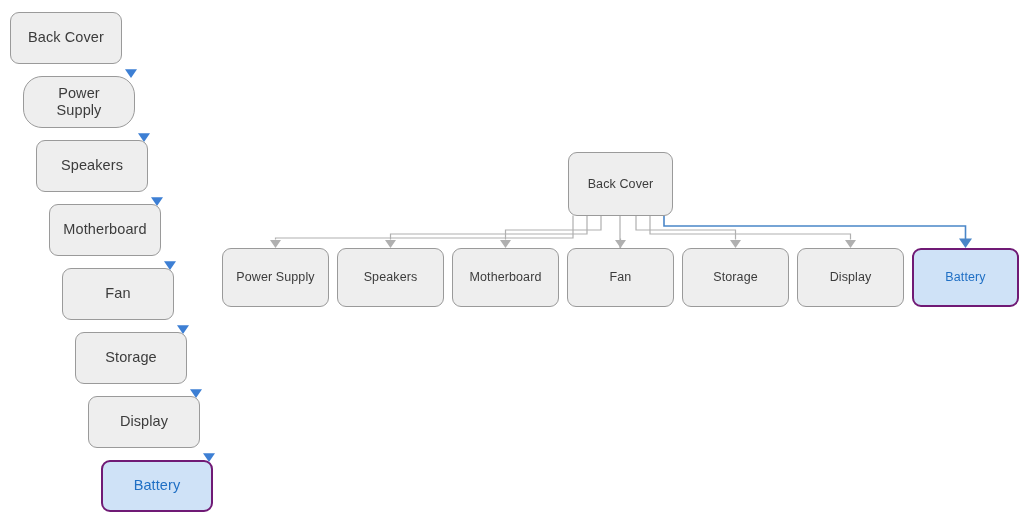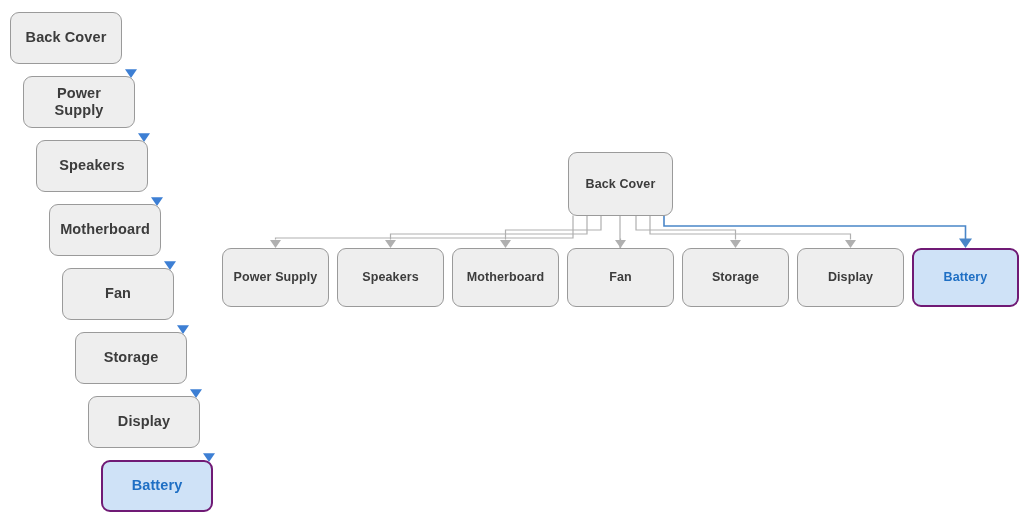--- a/index.html
+++ b/index.html
@@ -31,21 +31,21 @@
     position: absolute;
     box-sizing: border-box;
     display: flex;
     align-items: center;
     justify-content: center;
     text-align: center;
     border-radius: 9px;
     background: #eeeeee;
     border: 1.3px solid #9a9a9a;
     color: #3c3c3c;
-    font-weight: bold;
+    font-weight: normal;
     line-height: 1.18;
     white-space: pre-line;
     letter-spacing: 0.1px;
   }
   .node.highlight {
     background: #cfe2f7;
     border: 2px solid #701a75;
     color: #1f6fc4;
   }
   .chain-node {
@@ -80,21 +80,21 @@
       <polygon points="615,240.025 626,240.025 620.5,248" fill="#b0b0b0"></polygon>
       <path d="M 636 216 L 636 230 L 735.5 230 L 735.5 239" fill="none" stroke="#b0b0b0" stroke-width="1.2" stroke-linecap="square"></path>
       <polygon points="730,240.025 741,240.025 735.5,248" fill="#b0b0b0"></polygon>
       <path d="M 650 216 L 650 234 L 850.5 234 L 850.5 239" fill="none" stroke="#b0b0b0" stroke-width="1.2" stroke-linecap="square"></path>
       <polygon points="845,240.025 856,240.025 850.5,248" fill="#b0b0b0"></polygon>
       <path d="M 664 216 L 664 226 L 965.5 226 L 965.5 239" fill="none" stroke="#4a86c8" stroke-width="1.6" stroke-linecap="square"></path>
       <polygon points="959,238.575 972,238.575 965.5,248" fill="#4a86c8"></polygon>
     </svg>
   <div id="node-layer">
       <div class="node chain-node" style="left: 10px; top: 12px; width: 112px; height: 52px;"><span>Back Cover</span></div>
-      <div class="node chain-node" style="left: 23px; top: 76px; width: 112px; height: 52px;"><span>Power
+      <div class="node chain-node" style="left: 23px; top: 76px; width: 112px; height: 52px; border-radius: 19px;"><span>Power
 Supply</span></div>
       <div class="node chain-node" style="left: 36px; top: 140px; width: 112px; height: 52px;"><span>Speakers</span></div>
       <div class="node chain-node" style="left: 49px; top: 204px; width: 112px; height: 52px;"><span>Motherboard</span></div>
       <div class="node chain-node" style="left: 62px; top: 268px; width: 112px; height: 52px;"><span>Fan</span></div>
       <div class="node chain-node" style="left: 75px; top: 332px; width: 112px; height: 52px;"><span>Storage</span></div>
       <div class="node chain-node" style="left: 88px; top: 396px; width: 112px; height: 52px;"><span>Display</span></div>
       <div class="node chain-node highlight" style="left: 101px; top: 460px; width: 112px; height: 52px;"><span>Battery</span></div>
       <div class="node tree-root" style="left: 568px; top: 152px; width: 105px; height: 64px;"><span>Back Cover</span></div>
       <div class="node tree-child" style="left: 222px; top: 248px; width: 107px; height: 59px;"><span>Power Supply</span></div>
       <div class="node tree-child" style="left: 337px; top: 248px; width: 107px; height: 59px;"><span>Speakers</span></div>

